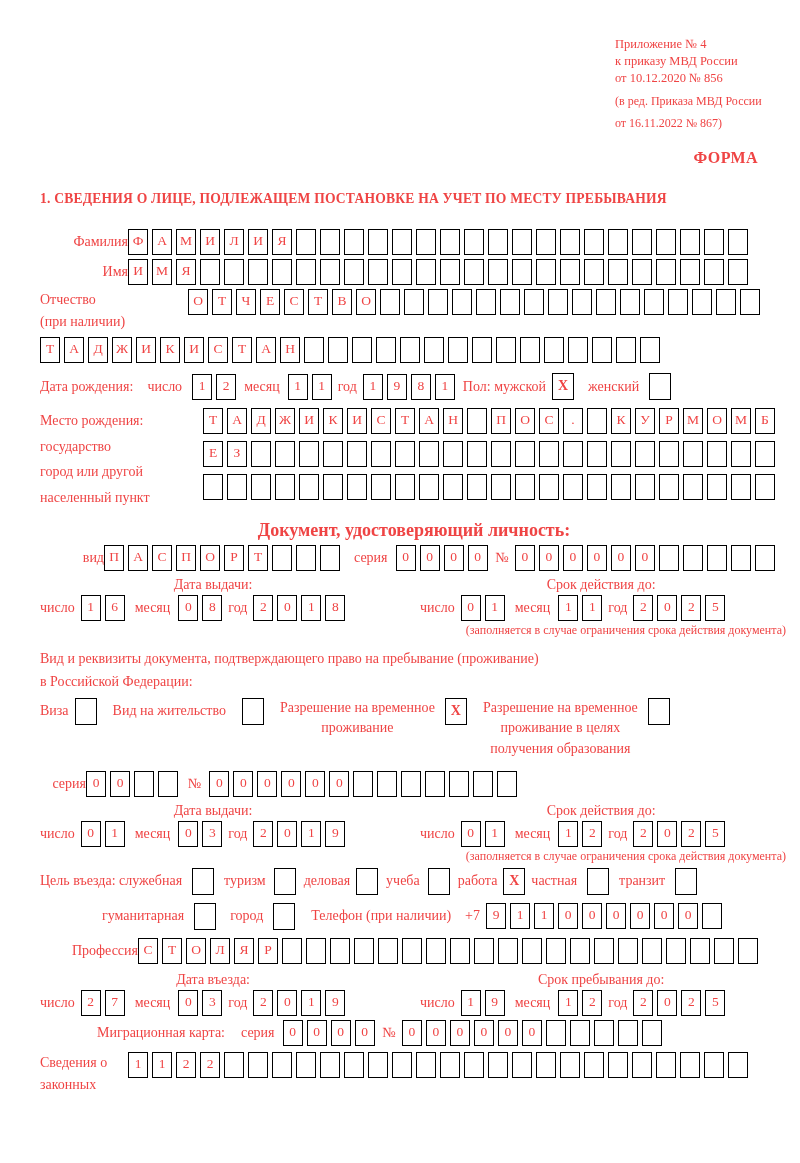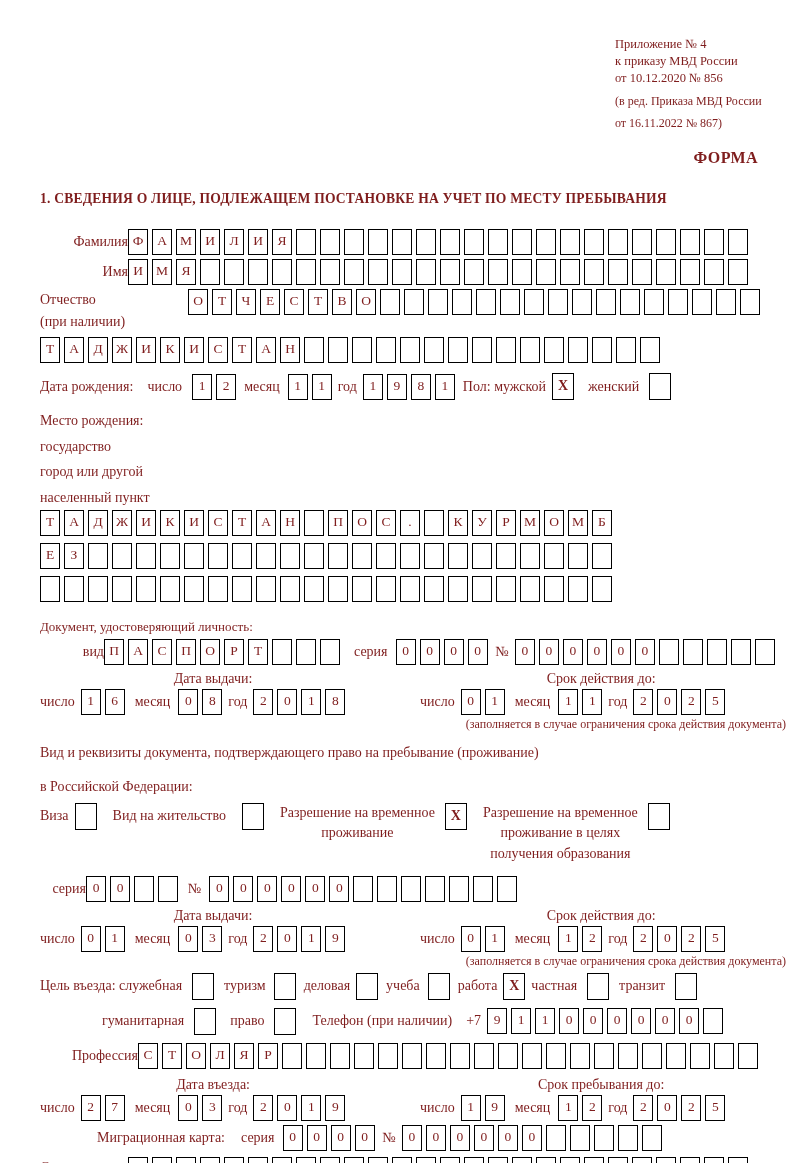--- a/index.html
+++ b/index.html
@@ -1,19 +1,19 @@
 <!DOCTYPE html>
 <html><head>
 <meta charset="utf-8">
 <style>
   html,body { margin:0; padding:0; background:#ffffff; }
   .page {
     position:relative; width:800px; height:1163px; overflow:hidden;
     box-sizing:border-box; padding:36px 12px 0 40px;
-    font-family:"Liberation Serif","DejaVu Serif",serif; color:#7f1d1d;
+    font-family:"Liberation Serif","DejaVu Serif",serif; color:#ef4444;
     font-size:14px; background:#fff;
   }
   .hdr-note { margin-left:575px; width:180px; font-size:12.5px; line-height:1.35; }
   .hdr-note .sub { margin-top:6px; font-size:12px; }
   .forma { text-align:right; padding-right:30px; font-weight:bold; font-size:16px; margin-top:18px; letter-spacing:.4px; }
   .title { text-align:center; font-weight:bold; font-size:15px; line-height:1.5; margin-top:20px; letter-spacing:.2px; }
   .blank-line { display:inline-block; width:58px; border-bottom:2px solid #222; height:12px; margin-left:8px; }
   .sec-heading { font-weight:bold; font-size:13.6px; margin-top:24px; letter-spacing:.2px; }
 
   .row { display:flex; align-items:flex-start; margin-top:4px; flex-wrap:nowrap; }
@@ -23,29 +23,29 @@
   .cells { display:flex; gap:4px; flex:none; }
   .cell {
     box-sizing:border-box; flex:none; width:20px; height:26px;
     border:1.7px solid #000; text-align:center; font-size:13.5px; line-height:22px;
   }
   .cbx {
     box-sizing:border-box; flex:none; display:inline-block; width:22px; height:27px;
     border:1.7px solid #000; text-align:center; font-size:14px; line-height:24px; font-weight:bold;
   }
   .ml6{margin-left:6px;} .ml8{margin-left:8px;} .ml10{margin-left:10px;} .ml14{margin-left:14px;} .ml16{margin-left:16px;}
-  .doc-heading { text-align:left; font-weight:normal; font-size:13px; margin-top:10px; }
+  .doc-heading { text-align:center; font-weight:bold; font-size:18px; margin-top:10px; }
   .date-head { display:flex; margin-top:6px; }
   .date-head .dh-left { width:352px; text-align:center; }
   .date-head .dh-right { width:380px; margin-left:28px; text-align:center; }
   .dg { display:flex; align-items:center; flex:none; }
   .note { text-align:right; font-size:12px; margin-top:2px; padding-right:2px; }
   .para { margin-top:10px; line-height:1.5; }
   .opt-label { text-align:center; line-height:1.45; flex:none; }
-  .mr-block { display:flex; margin-top:8px;flex-direction:column; }
+  .mr-block { display:flex; margin-top:8px; }
   .mr-labels { width:163px; flex:none; line-height:25.5px; }
   .mr-cells .cells { margin-bottom:7px; }
   .guard-block { display:flex; margin-top:6px; }
   .guard-labels { width:88px; flex:none; line-height:22px; }
   .guard-cells .cells { margin-bottom:7px; }
 </style>
 </head>
 <body>
 
 <div class="page">
@@ -385,21 +385,21 @@
           <span class="cell">2</span>
           <span class="cell">0</span>
           <span class="cell">2</span>
           <span class="cell">5</span>
         </span>
     </div>
   </div>
   <div class="note">(заполняется в случае ограничения срока действия документа)</div>
 
   <div class="para">Вид и реквизиты документа, подтверждающего право на пребывание (проживание)</div>
-  <div class="para" style="margin-top:13px">в Российской Федерации:</div>
+  <div class="para" style="margin-top:2px">в Российской Федерации:</div>
 
   <div class="row" style="margin-top:6px">
     <span class="lbl">Виза</span>
     <span class="cbx ml6"></span>
     <span class="lbl ml16">Вид на жительство</span>
     <span class="cbx ml16"></span>
     <span class="opt-label ml16">
       <span>Разрешение на временное</span><br>
       <span>проживание</span>
     </span>
@@ -498,21 +498,21 @@
     <span class="cbx ml6">X</span>
     <span class="lbl ml6">частная</span>
     <span class="cbx ml10"></span>
     <span class="lbl ml10">транзит</span>
     <span class="cbx ml10"></span>
   </div>
 
   <div class="row vcenter" style="margin-top:8px; padding-left:62px">
     <span class="lbl">гуманитарная</span>
     <span class="cbx ml10"></span>
-    <span class="lbl ml14">право</span>
+    <span class="lbl ml14">город</span>
     <span class="cbx ml10"></span>
     <span class="lbl ml16">Телефон (при наличии)</span>
     <span class="lbl ml14">+7</span>
     <span class="cells ml6">
         <span class="cell">9</span>
         <span class="cell">1</span>
         <span class="cell">1</span>
         <span class="cell">0</span>
         <span class="cell">0</span>
         <span class="cell">0</span>

